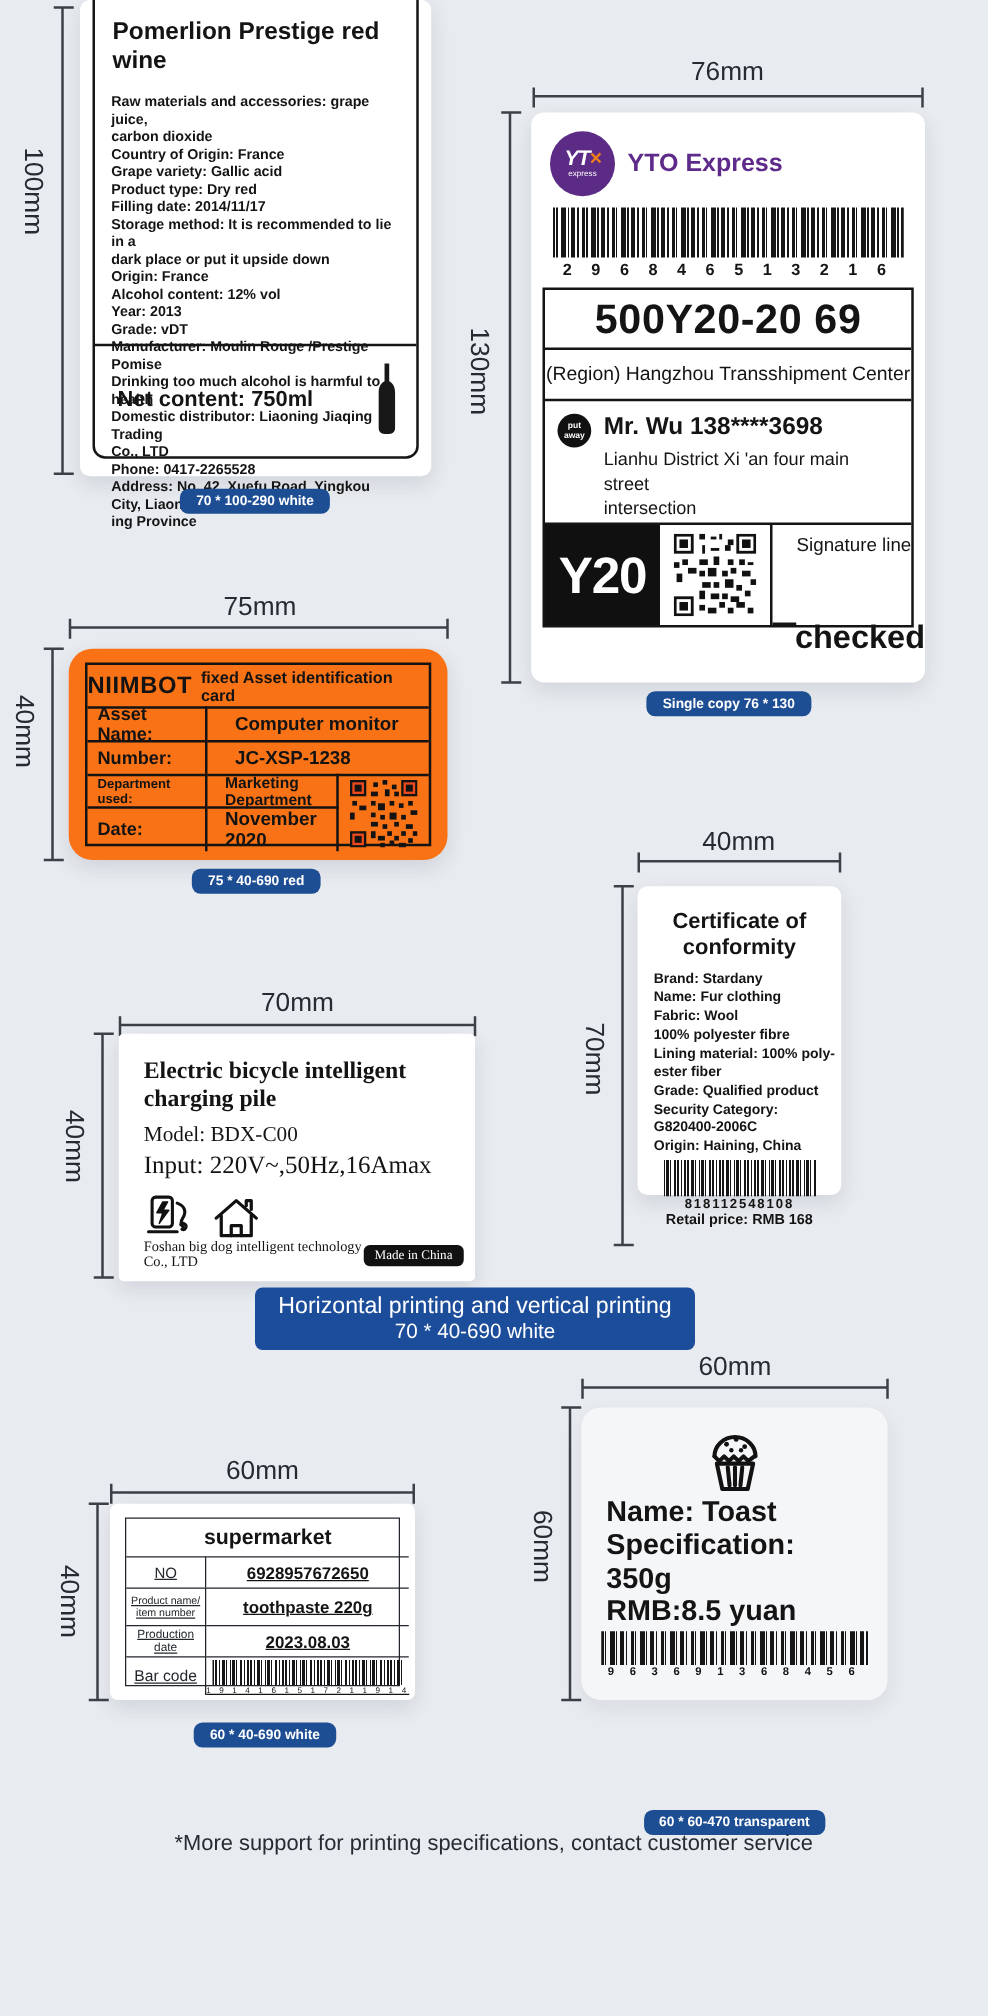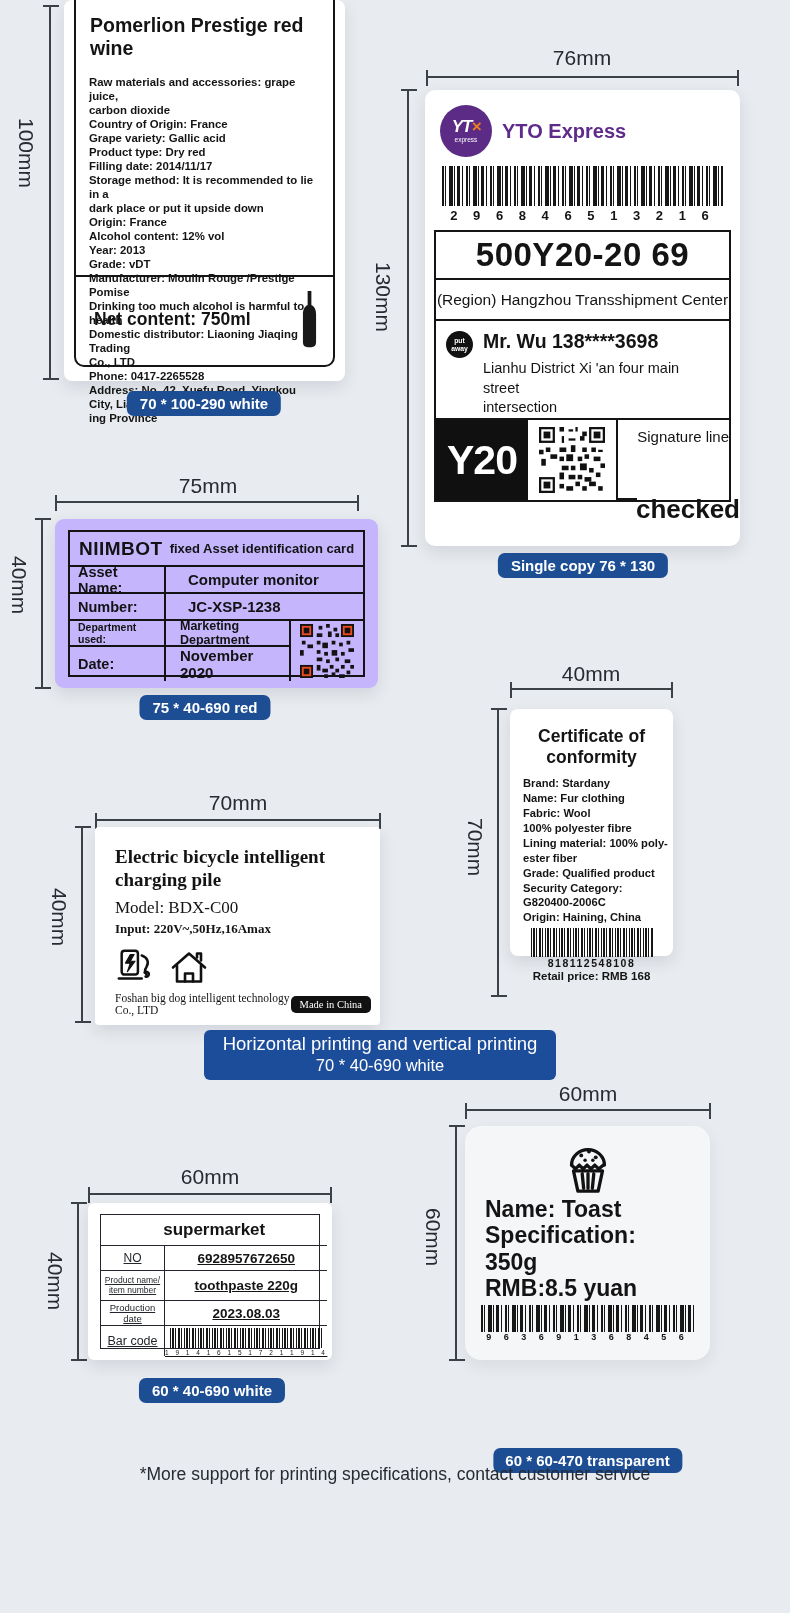--- a/index.html
+++ b/index.html
@@ -12,21 +12,21 @@
   .dimh::before,.dimh::after{content:"";position:absolute;top:-8px;width:2px;height:16px;background:#3c4147;}
   .dimh::before{left:-1px}.dimh::after{right:-1px}
   .dimv{position:absolute;width:0;border-left:2px solid #3c4147;}
   .dimv::before,.dimv::after{content:"";position:absolute;left:-8px;width:16px;height:2px;background:#3c4147;}
   .dimv::before{top:-1px}.dimv::after{bottom:-1px}
   .dimlab{position:absolute;font-size:21px;color:#272b31;}
   .dimlab.h{transform:translateX(-50%);}
   .dimlab.v{writing-mode:vertical-rl;}
   
   .badge{position:absolute;transform:translateX(-50%);background:#1d4e94;color:#fff;
-         font-size:15px;font-weight:600;padding:4px 13px;border-radius:7px;white-space:nowrap;}
+         font-size:11px;font-weight:600;padding:4px 13px;border-radius:7px;white-space:nowrap;}
   
   .bc{background:repeating-linear-gradient(90deg,#161616 0 2px,transparent 2px 3px,#161616 3px 4px,
       transparent 4px 7px,#161616 7px 11px,transparent 11px 12px,#161616 12px 13px,transparent 13px 15px,
       #161616 15px 18px,transparent 18px 20px,#161616 20px 21px,transparent 21px 24px);}
   .bc-s{background:repeating-linear-gradient(90deg,#161616 0 1px,transparent 1px 2px,#161616 2px 4px,
       transparent 4px 5px,#161616 5px 6px,transparent 6px 8px,#161616 8px 10px,transparent 10px 11px,
       #161616 11px 12px,transparent 12px 14px);}
   
   #wine-inner{position:absolute;left:10px;right:10px;top:-12px;bottom:14px;border:2px solid #151515;border-radius:10px;}
   #wine-title{padding:24px 14px 0;font-size:19.5px;font-weight:700;}
@@ -54,38 +54,38 @@
   #yto-addr{margin-left:37px;margin-top:6px;font-size:14.5px;line-height:1.35;}
   #yto-r4{height:80px;display:flex;}
   #yto-zone{width:92px;background:#101010;color:#fff;display:flex;align-items:center;justify-content:center;
             font-size:41px;font-weight:700;letter-spacing:-1px;}
   #yto-qrcell{width:88px;border-right:2px solid #141414;display:flex;align-items:center;justify-content:center;}
   #yto-sigcol{flex:1;display:flex;flex-direction:row;}
   #yto-sigempty{flex:1;border-bottom:2px solid #141414;}
   #yto-sig{height:33px;display:flex;align-items:center;justify-content:center;font-size:15px;}
   #yto-checked{position:absolute;left:0;right:0;top:404px;text-align:right;font-size:26px;font-weight:800;}
   
-  #nb-card{background:#c4b5fd;border-radius:9px;padding-left:20px;}
+  #nb-card{background:#f97316;border-radius:19px;}
   #nb-table{position:absolute;left:13px;right:13px;top:11px;bottom:11px;border:2px solid #131313;display:grid;
             grid-template-columns:96px 1fr 72px;grid-template-rows:33px 27px 27px 26px 1fr;color:#131313;}
   .nbc{display:flex;align-items:center;padding-left:8px;font-weight:700;}
   .bt{border-top:2px solid #131313;} .br{border-right:2px solid #131313;}
   #nb-head{grid-column:1/4;display:flex;align-items:center;justify-content:center;gap:7px;padding-left:0;}
   #nb-brand{font-size:19px;font-weight:800;letter-spacing:.5px;}
   #nb-sub{font-size:13px;font-weight:700;}
   .nb-val{padding-left:22px;font-size:15px;}
   .nb-lab{font-size:14.5px;}
   #nb-lab3{font-size:10.5px;} #nb-val3{font-size:12.5px;padding-left:14px;}
   #nb-qr{grid-column:3;grid-row:4/6;display:flex;align-items:center;justify-content:center;padding-left:0;}
   
   #ch-card{border-radius:4px;font-family:"Liberation Serif",serif;}
   #ch-pad{padding:18px 10px 0 20px;}
   #ch-title{font-size:19px;font-weight:700;line-height:1.22;}
   #ch-model{font-size:17px;margin-top:7px;}
-  #ch-input{font-size:13px;margin-top:3px;font-weight:bold;}
+  #ch-input{font-size:20px;margin-top:3px;}
   #ch-icons{margin-top:9px;display:flex;align-items:flex-end;gap:12px;}
   #ch-foot{position:absolute;left:20px;right:9px;bottom:9px;display:flex;align-items:center;justify-content:space-between;}
   #ch-company{font-size:11.5px;}
   #ch-pill{background:#111;color:#fff;font-size:10.5px;padding:3px 9px;border-radius:5px;white-space:nowrap;}
   
   #ct-title{margin-top:17px;text-align:center;font-size:17.5px;font-weight:800;line-height:1.18;}
   #ct-body{margin:9px 0 0 13px;font-size:11.2px;font-weight:700;line-height:1.33;}
   #ct-bc{margin:3px auto 0;width:122px;height:29px;}
   #ct-bcd{text-align:center;font-size:10.5px;font-weight:600;letter-spacing:1.5px;}
   #ct-price{text-align:center;font-size:11.5px;font-weight:700;margin-top:1px;}

